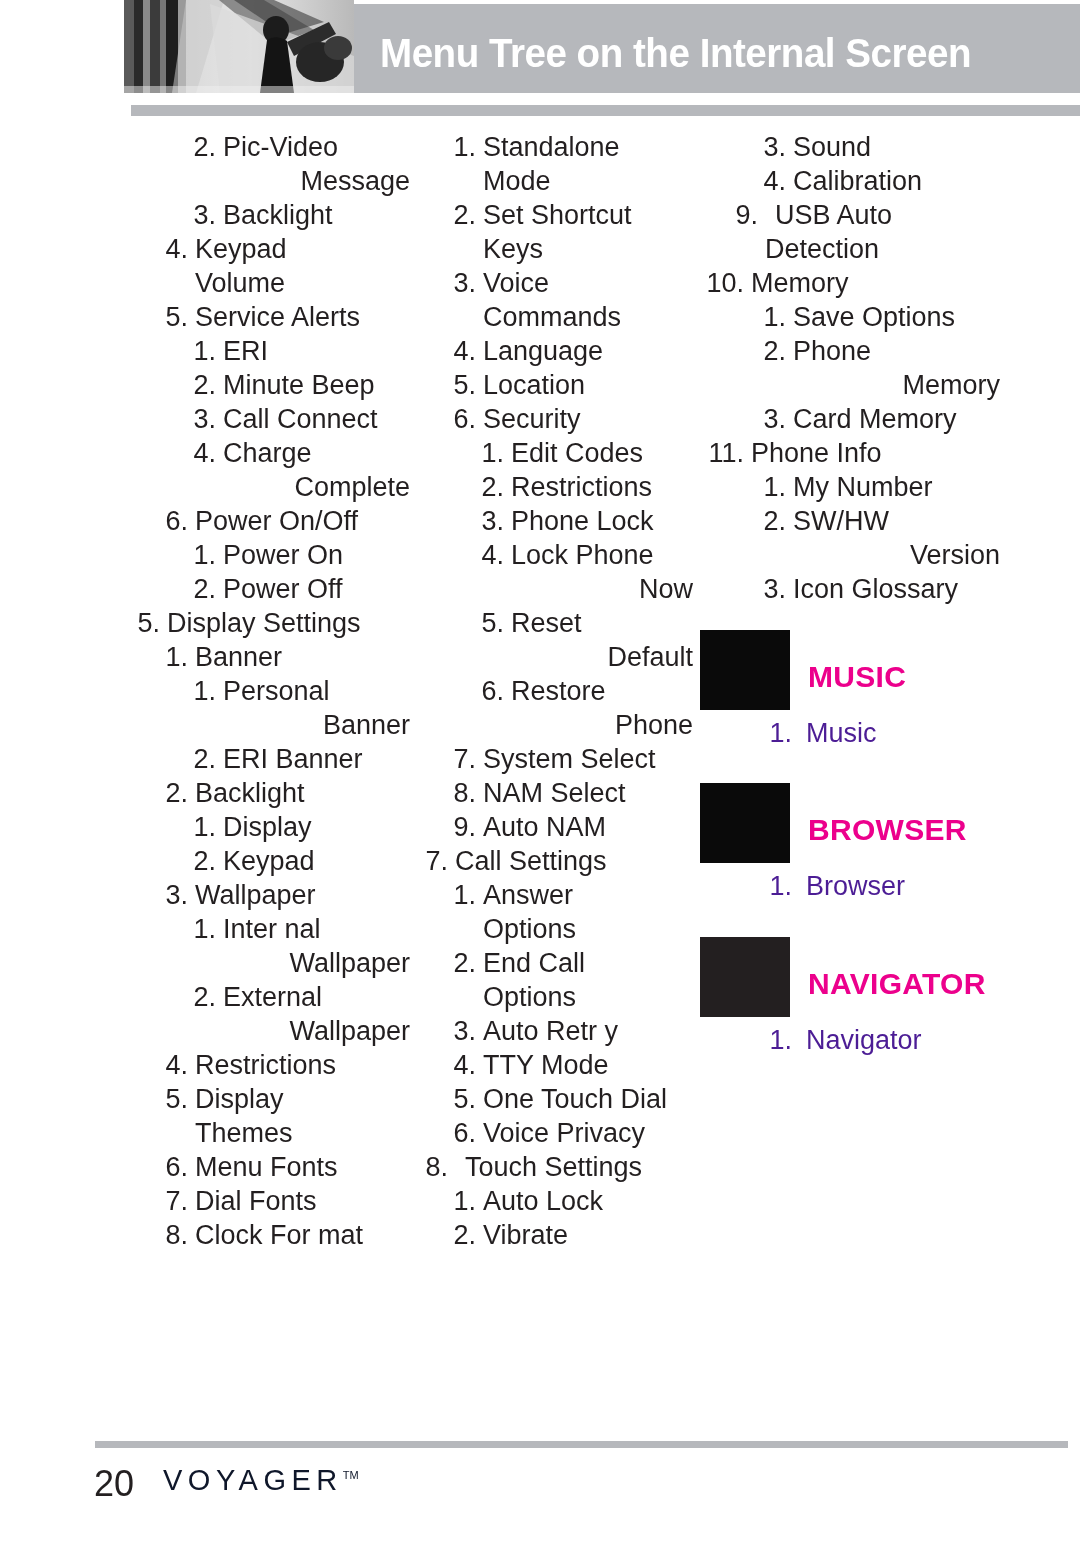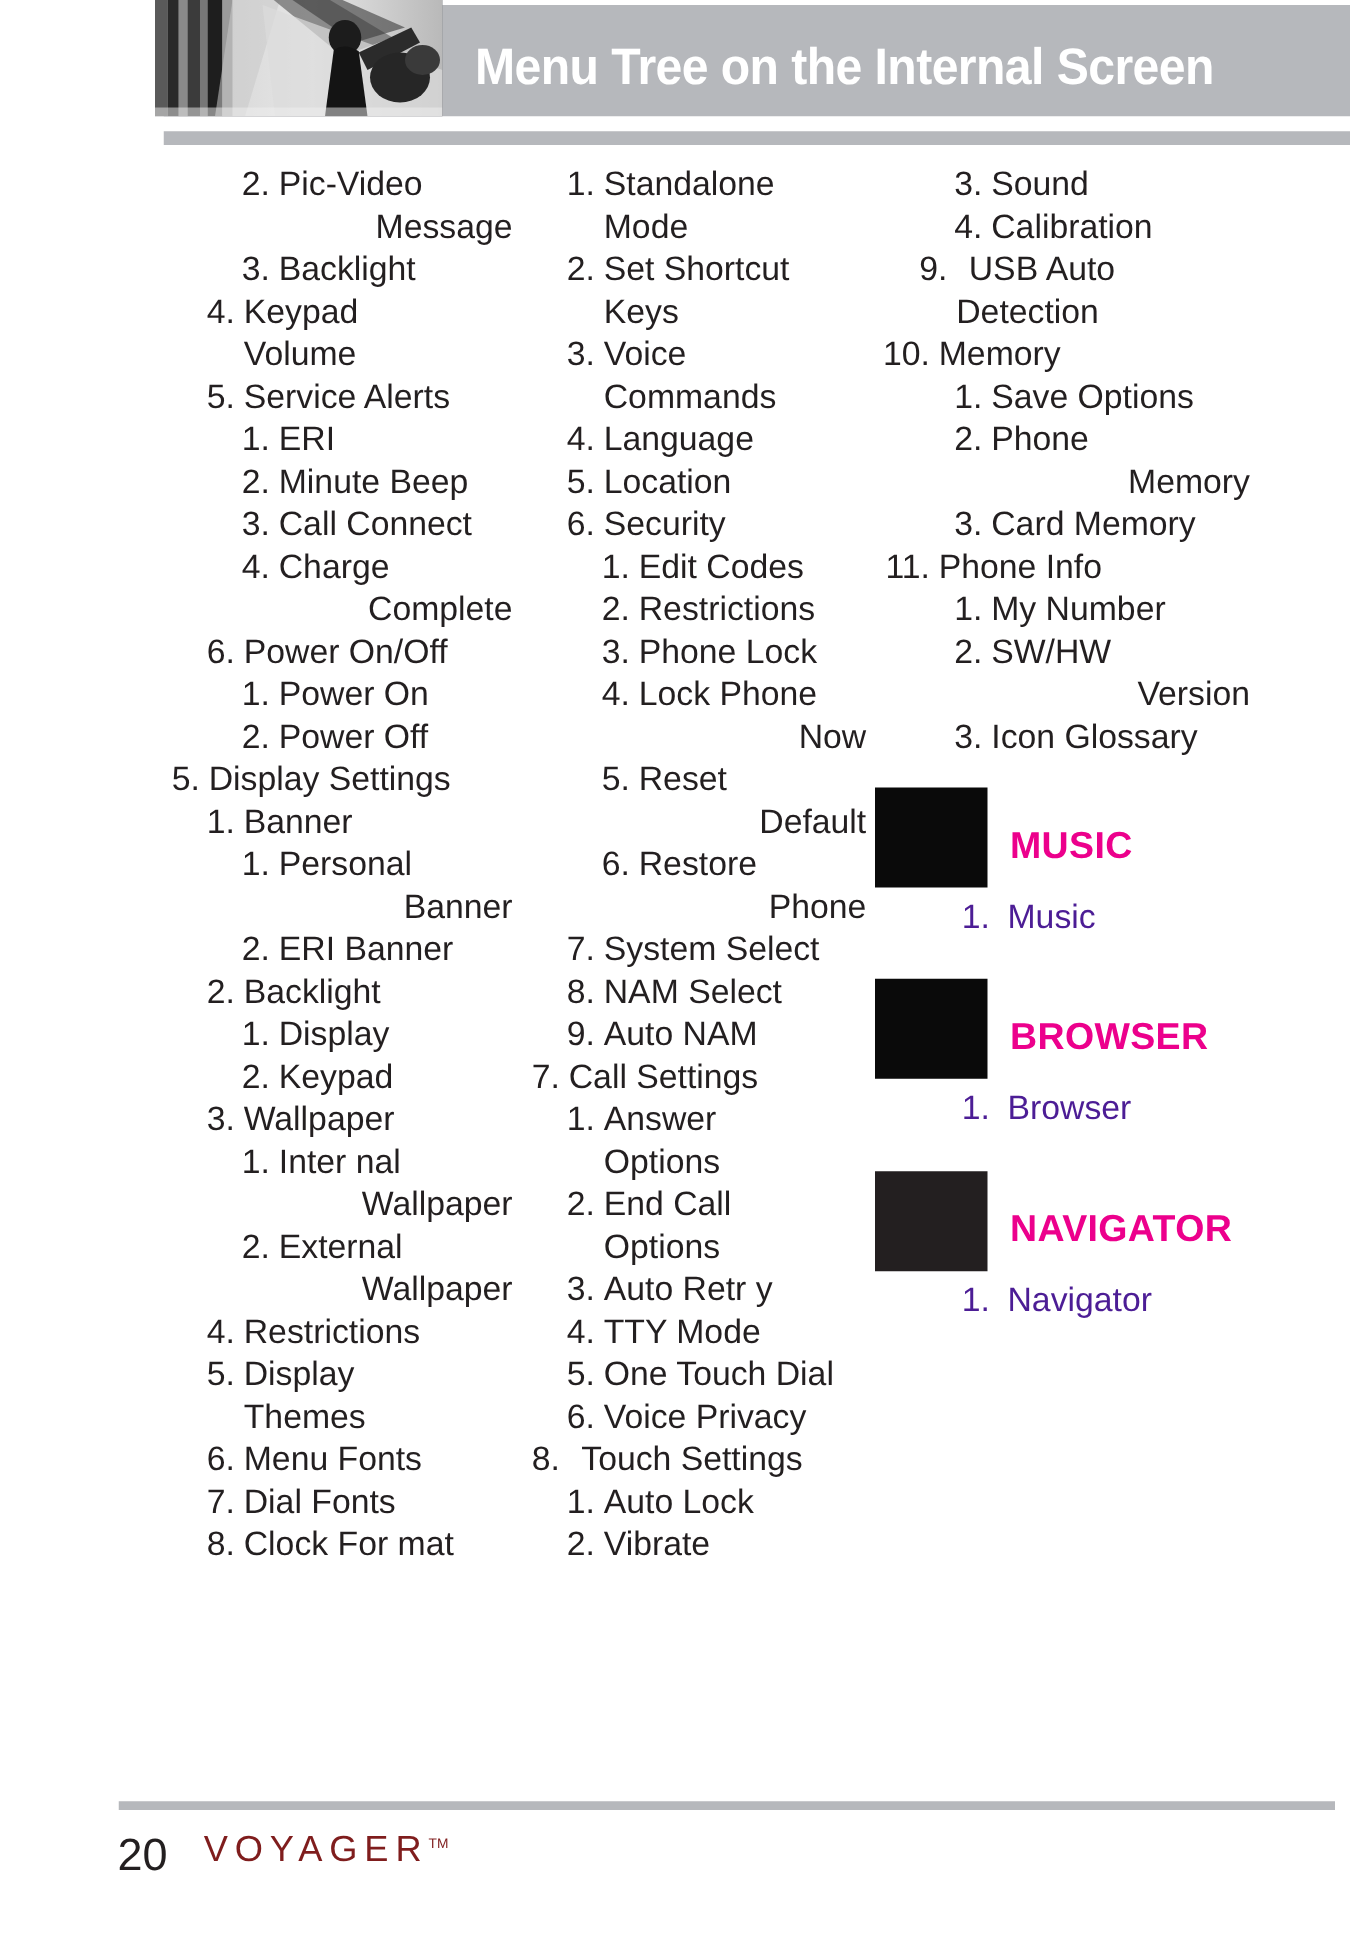--- a/index.html
+++ b/index.html
@@ -142,21 +142,21 @@
     position: absolute;
     left: 94px; top: 1466px;
     font-size: 36px;
     color: #231f20;
     line-height: 1;
   }
   .footer-logo {
     position: absolute;
     left: 163px; top: 1466px;
     font-size: 29px;
-    color: #7f1d1d;
+    color: #0f172a;
     letter-spacing: 5.5px;
     line-height: 1;
     white-space: nowrap;
   }
   .footer-logo sup {
     font-size: 11px;
     letter-spacing: 0;
     vertical-align: super;
   }
 </style>

